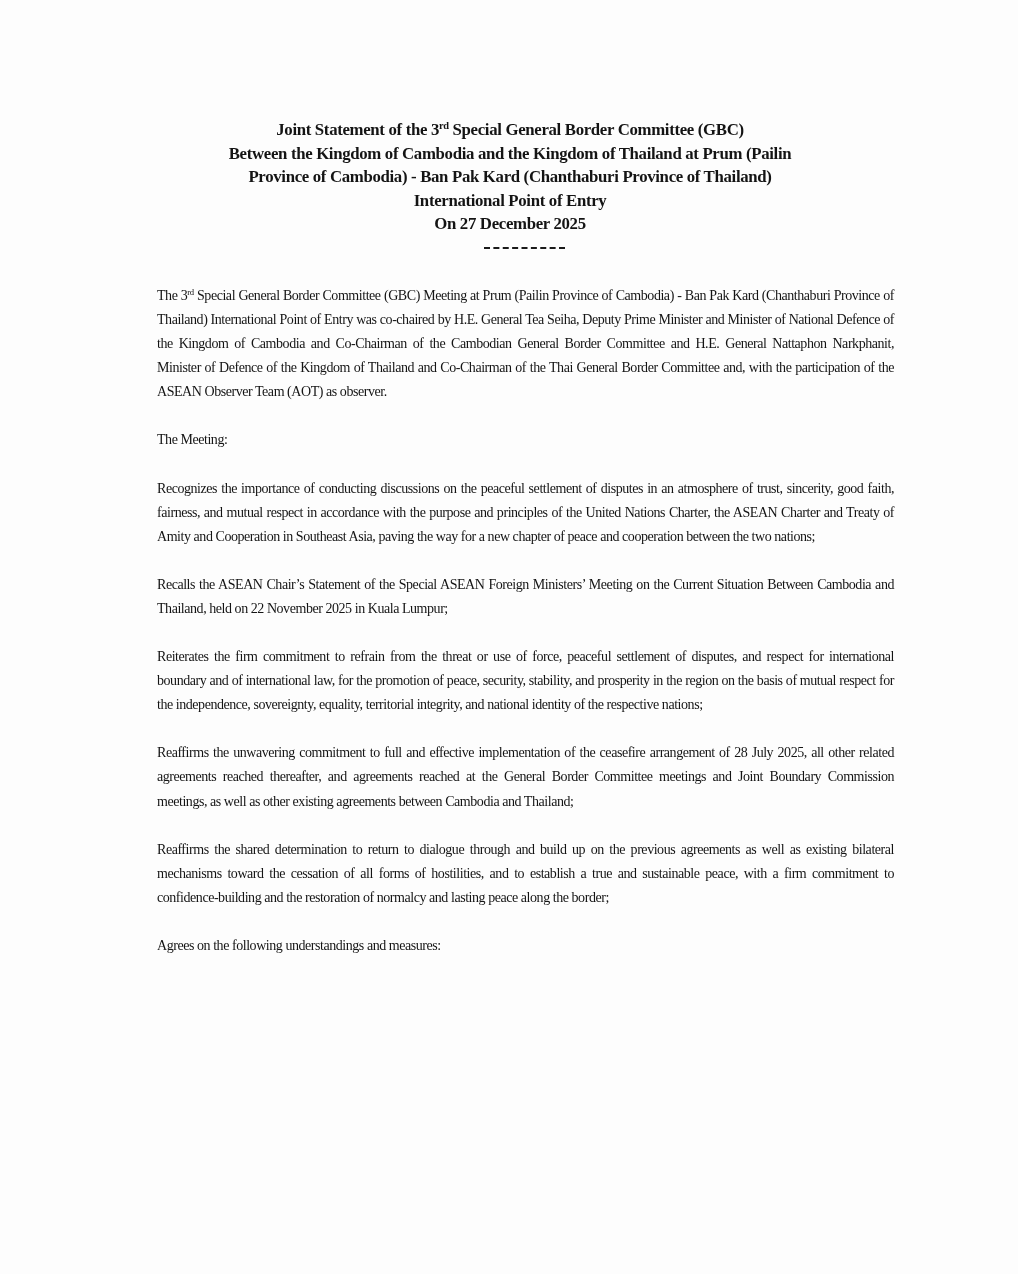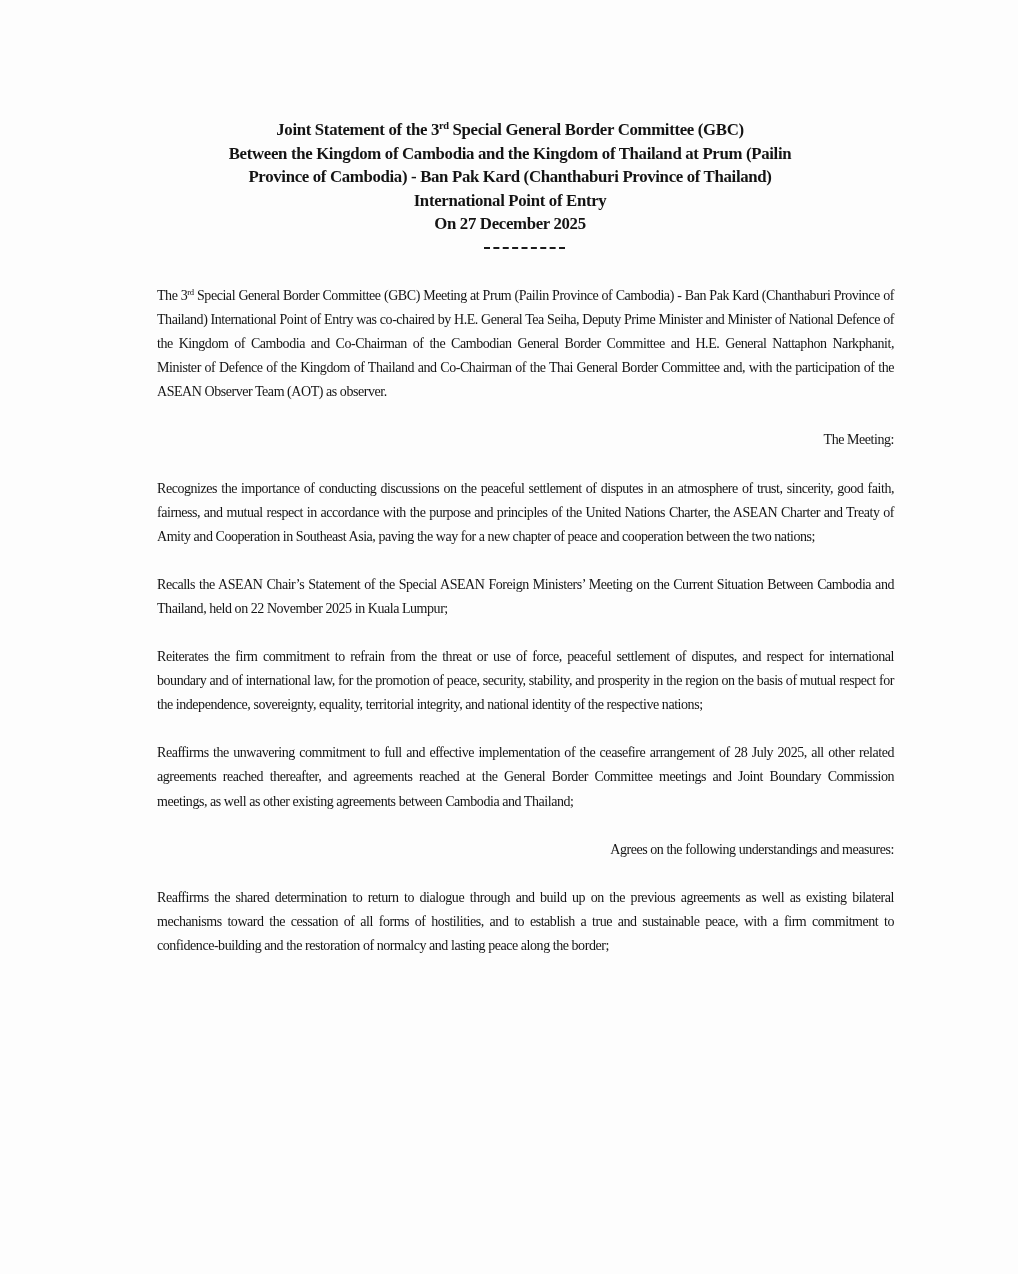--- a/index.html
+++ b/index.html
@@ -50,21 +50,21 @@
       top: 284px;
       width: 737px;
       font-size: 14px;
       line-height: 24.1px;
       letter-spacing: -0.45px;
     }
     .para {
       margin: 0 0 24px 0;
       text-align: justify;
     }
-    .para.left { text-align: right; }
+    .para.left { text-align: left; }
   </style>
 </head>
 <body>
 
 <div class="page">
 
   <div class="title-block">
     <span class="title-line"><span>Joint Statement of the 3</span><sup>rd</sup><span> Special General Border Committee (GBC)</span></span>
     <span class="title-line">Between the Kingdom of Cambodia and the Kingdom of Thailand at Prum (Pailin</span>
     <span class="title-line">Province of Cambodia) - Ban Pak Kard (Chanthaburi Province of Thailand)</span>
@@ -76,17 +76,17 @@
 
   <div class="body-text">
     <p class="para"><span>The 3</span><sup>rd</sup><span> Special General Border Committee (GBC) Meeting at Prum (Pailin Province of Cambodia) - Ban Pak Kard (Chanthaburi Province of Thailand) International Point of Entry was co-chaired by H.E. General Tea Seiha, Deputy Prime Minister and Minister of National Defence of the Kingdom of Cambodia and Co-Chairman of the Cambodian General Border Committee and H.E. General Nattaphon Narkphanit, Minister of Defence of the Kingdom of Thailand and Co-Chairman of the Thai General Border Committee and, with the participation of the ASEAN Observer Team (AOT) as observer.</span></p>
 
     <p class="para left">The Meeting:</p>
 
     <p class="para">Recognizes the importance of conducting discussions on the peaceful settlement of disputes in an atmosphere of trust, sincerity, good faith, fairness, and mutual respect in accordance with the purpose and principles of the United Nations Charter, the ASEAN Charter and Treaty of Amity and Cooperation in Southeast Asia, paving the way for a new chapter of peace and cooperation between the two nations;</p>
     <p class="para">Recalls the ASEAN Chair’s Statement of the Special ASEAN Foreign Ministers’ Meeting on the Current Situation Between Cambodia and Thailand, held on 22 November 2025 in Kuala Lumpur;</p>
     <p class="para">Reiterates the firm commitment to refrain from the threat or use of force, peaceful settlement of disputes, and respect for international boundary and of international law, for the promotion of peace, security, stability, and prosperity in the region on the basis of mutual respect for the independence, sovereignty, equality, territorial integrity, and national identity of the respective nations;</p>
     <p class="para">Reaffirms the unwavering commitment to full and effective implementation of the ceasefire arrangement of 28 July 2025, all other related agreements reached thereafter, and agreements reached at the General Border Committee meetings and Joint Boundary Commission meetings, as well as other existing agreements between Cambodia and Thailand;</p>
+    <p class="para">Reaffirms the shared determination to return to dialogue through and build up on the previous agreements as well as existing bilateral mechanisms toward the cessation of all forms of hostilities, and to establish a true and sustainable peace, with a firm commitment to confidence-building and the restoration of normalcy and lasting peace along the border;</p>
     <p class="para left">Agrees on the following understandings and measures:</p>
-    <p class="para">Reaffirms the shared determination to return to dialogue through and build up on the previous agreements as well as existing bilateral mechanisms toward the cessation of all forms of hostilities, and to establish a true and sustainable peace, with a firm commitment to confidence-building and the restoration of normalcy and lasting peace along the border;</p>
   </div>
 
 </div>
 
 </body></html>

